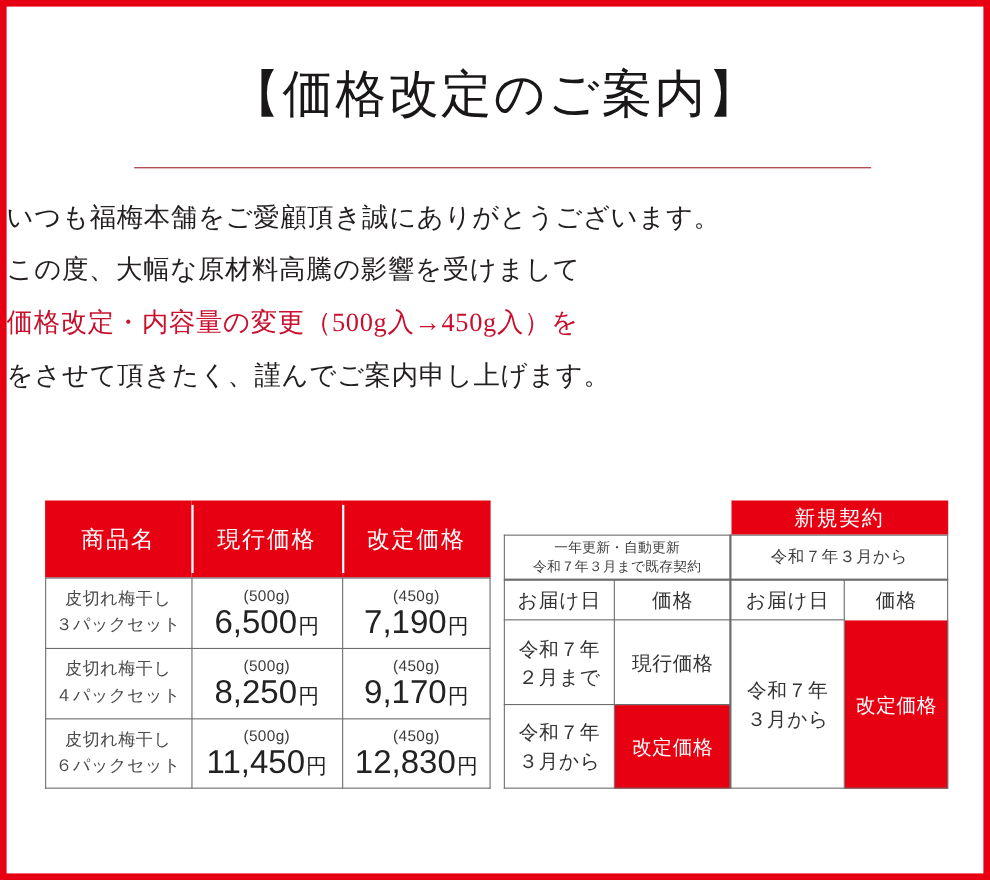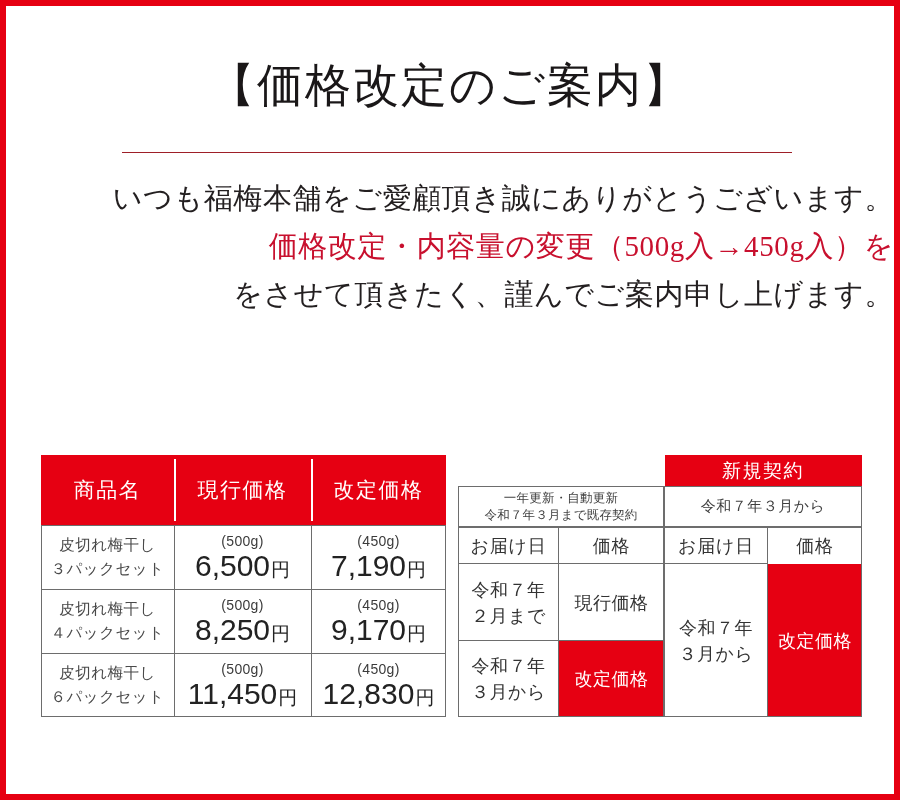--- a/index.html
+++ b/index.html
@@ -63,22 +63,22 @@
   .body-block {
     position: absolute;
     left: 0;
     top: 168px;
     width: 888px;
     text-align: center;
   }
   .body-line {
     display: block;
     width: 100%;
-    text-align: right;
-    font-size: 29px;
+    text-align: left;
+    font-size: 24px;
     line-height: 48px;
     letter-spacing: 0.6px;
     color: #231f20;
     white-space: nowrap;
   }
   .body-line.red {
     color: #c8102e;
   }
 
   
@@ -172,20 +172,21 @@
 <body>
 
 <div class="page">
   <div class="page-inner">
 
     <div class="title">【価格改定のご案内】</div>
     <div class="title-rule"></div>
 
     <div class="body-block">
       <span class="body-line">いつも福梅本舗をご愛顧頂き誠にありがとうございます。</span>
+      <span class="body-line">この度、大幅な原材料高騰の影響を受けまして</span>
       <span class="body-line red">価格改定・内容量の変更（500g入→450g入）を</span>
       <span class="body-line">をさせて頂きたく、謹んでご案内申し上げます。</span>
     </div>
 
     <div class="tbl" id="left-table">
 
       <div class="cell hdr" style="left:0;   top:0;  width:133px; height:70px;">商品名</div>
       <div class="cell hdr" style="left:133px;top:0;  width:137px; height:70px;">現行価格</div>
       <div class="cell hdr" style="left:270px;top:0;  width:135px; height:70px;">改定価格</div>
 

